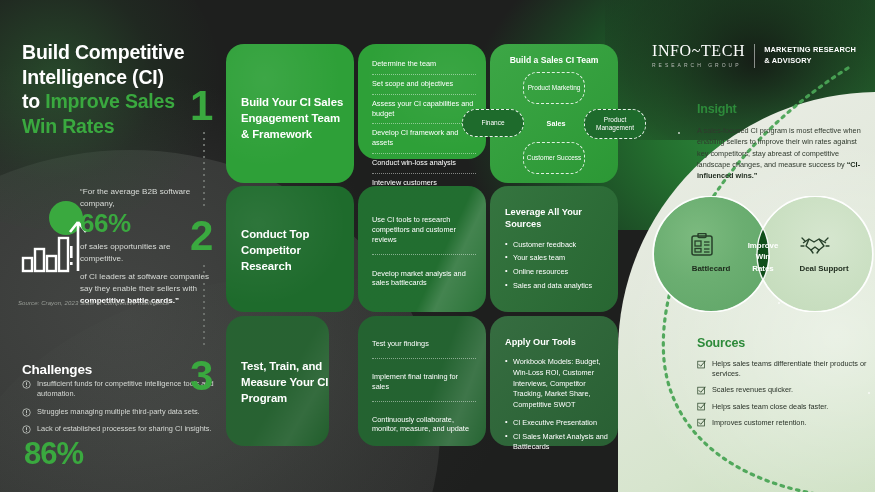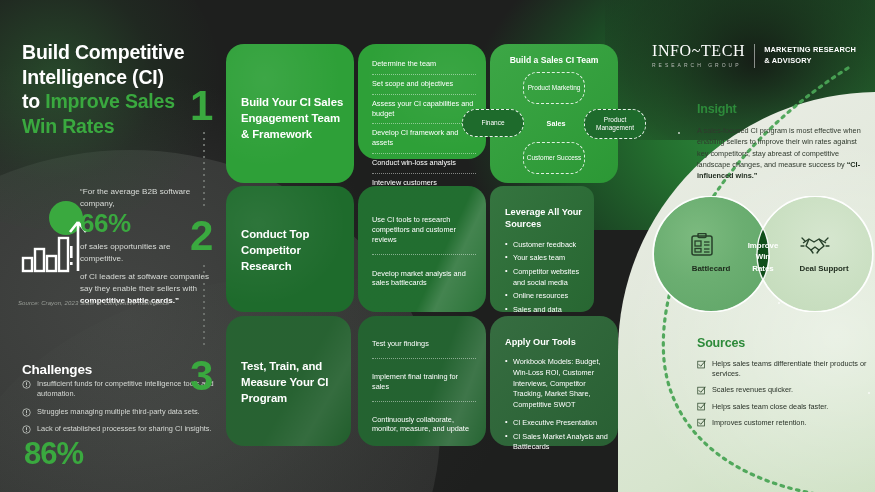--- a/index.html
+++ b/index.html
@@ -79,24 +79,24 @@
   .t2{left:358px;top:44px;width:128px;height:115px;background:#2ea038;
       background-image:radial-gradient(ellipse at 70% 30%, rgba(255,255,255,.06), rgba(0,0,0,0) 65%);}
   .t3{left:490px;top:44px;width:128px;height:139px;background:#2ea038;
       background-image:linear-gradient(140deg, rgba(255,255,255,.07), rgba(0,0,0,.05));}
 
   .m1{left:226px;top:186px;width:128px;height:126px;background:#1e6b2c;
       background-image:radial-gradient(ellipse at 25% 30%, rgba(255,255,255,.07), rgba(0,0,0,0) 65%);}
   .m1 .card-title{position:absolute;left:15px;top:40px;width:110px;font-size:11.4px;line-height:1.42;}
   .m2{left:358px;top:186px;width:128px;height:126px;background:#1e6b2c;
       background-image:linear-gradient(115deg, rgba(255,255,255,.02) 0 62%, rgba(255,255,255,.17) 72%, rgba(255,255,255,.05) 100%);}
-  .m3{left:490px;top:186px;width:104px;height:126px;background:#2a6d35;
-      background-image:linear-gradient(120deg, rgba(255,255,255,.05), rgba(0,0,0,.06));border-radius:13px;}
-
-  .b1{left:226px;top:316px;width:125px;height:130px;background:#1c5a27;
+  .m3{left:490px;top:186px;width:128px;height:126px;background:#2a6d35;
+      background-image:linear-gradient(120deg, rgba(255,255,255,.05), rgba(0,0,0,.06));}
+
+  .b1{left:226px;top:316px;width:103px;height:130px;background:#1c5a27;
       background-image:linear-gradient(120deg, rgba(255,255,255,.05) 0 55%, rgba(255,255,255,.11) 75%, rgba(255,255,255,.02) 100%);}
   .b1 .card-title{position:absolute;left:15px;top:42px;width:115px;font-size:11.4px;line-height:1.42;}
   .b2{left:358px;top:316px;width:128px;height:130px;background:#1d5e2a;
       background-image:linear-gradient(110deg, rgba(255,255,255,.03) 0 58%, rgba(255,255,255,.15) 78%, rgba(255,255,255,.04) 100%);}
   .b3{left:490px;top:316px;width:128px;height:130px;background:#2b6536;
       background-image:linear-gradient(130deg, rgba(255,255,255,.05), rgba(0,0,0,.05));}
 
   
   .steplist{position:absolute;left:14px;top:11px;right:10px;}
   .steplist .it{font-size:7.3px;line-height:1.35;color:#ffffff;padding:4px 0 5px;
@@ -271,21 +271,20 @@
       <div class="it">Use CI tools to research competitors and customer reviews</div>
       <div class="it" style="padding-top:14px;">Develop market analysis and sales battlecards</div>
     </div>
   </div>
 
   <div class="card m3">
     <div style="position:absolute;left:15px;top:20px;right:10px;">
       <div class="hdr" style="margin-bottom:9px;">Leverage All Your Sources</div>
       <div class="bul">Customer feedback</div>
       <div class="bul">Your sales team</div>
-      <div class="bul">Competitor websites and social media</div>
       <div class="bul">Online resources</div>
       <div class="bul">Sales and data analytics</div>
     </div>
   </div>
 
   <div class="card b1">
     <div class="card-title">Test, Train, and Measure Your CI Program</div>
   </div>
 
   <div class="card b2">

